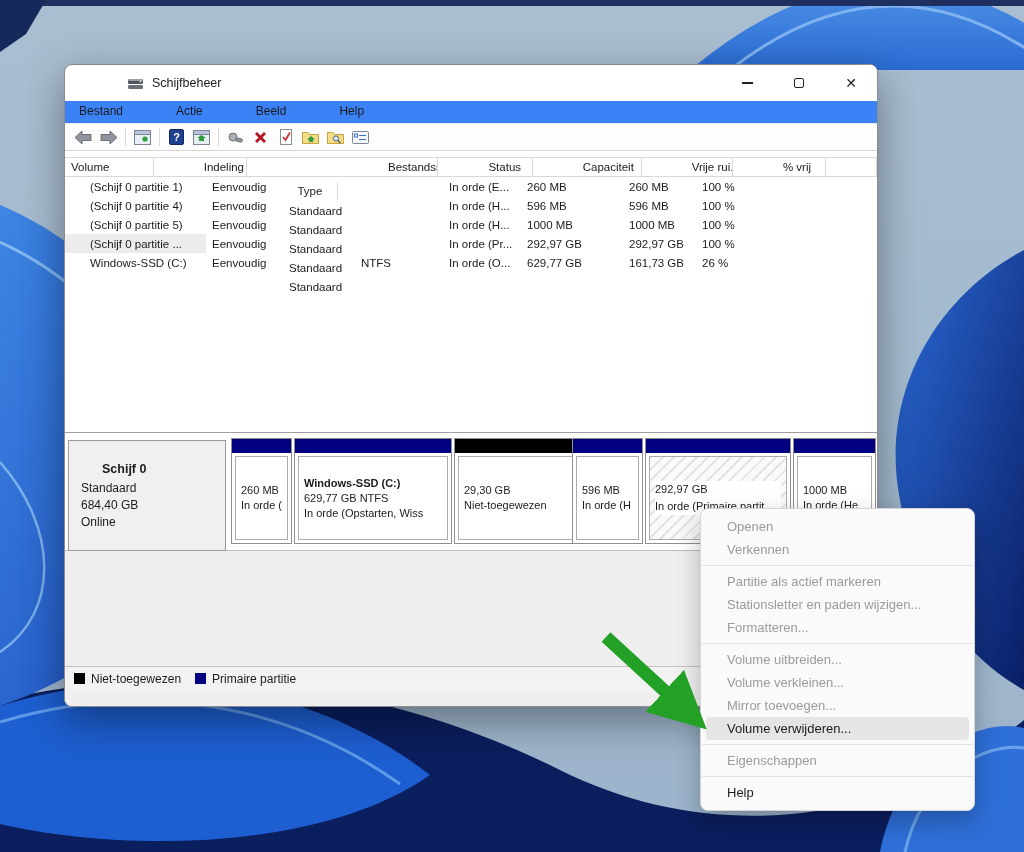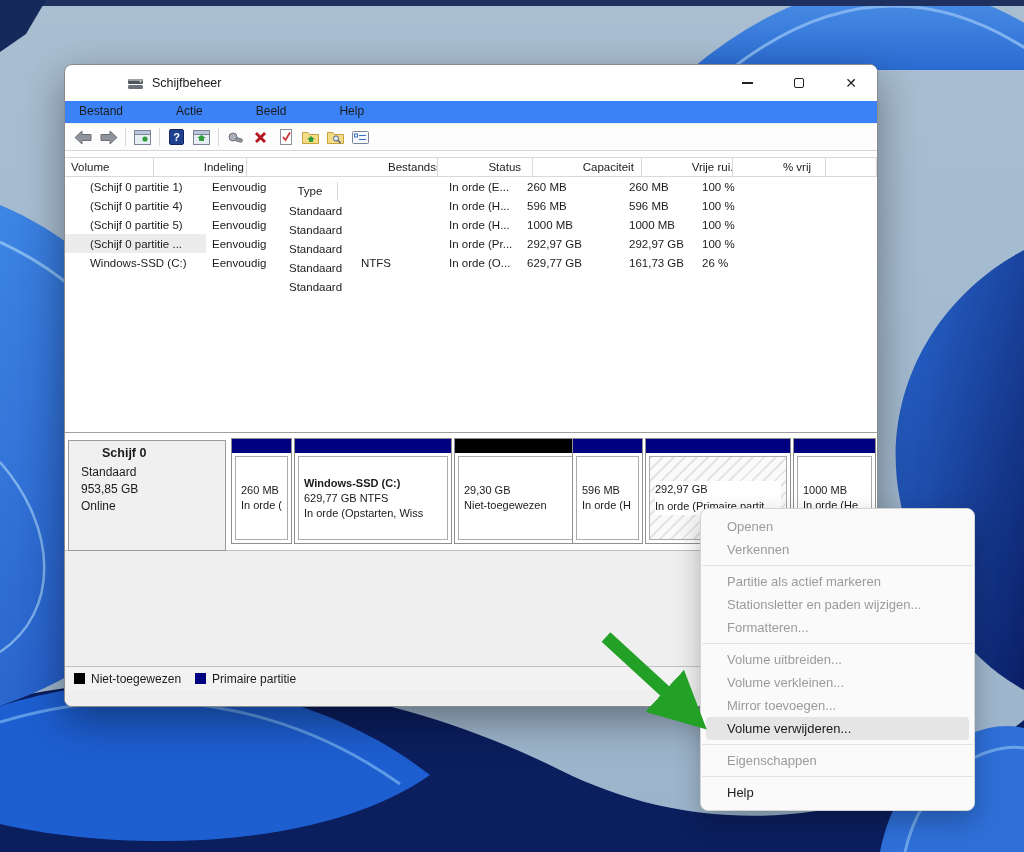--- a/index.html
+++ b/index.html
@@ -39,21 +39,21 @@
   .c0{width:141px;} .c1{width:77px;} .c2{width:72px;margin-top:48px;} .c3{width:88px;}
   .c4{width:78px;} .c5{width:102px;} .c6{width:73px;} .c7{width:76px;} .c8{flex:1;}
   .sel-cell { background:#ececec; }
   .drive-ico { width:14px; height:8px; margin-right:5px; flex:none; }
   .drive-ico .bar { width:14px; height:6px; background:#4f545b; border-radius:2px; box-shadow:inset 0 1.5px 0 #9aa0a8; }
 
   
   .graph-area { height:233px; background:#efefef; position:relative; }
   .disk-row { position:absolute; left:0; top:0; right:0; height:118px; background:#fff; border-bottom:1px solid #bdbdbd; }
   .disk-panel { position:absolute; left:3px; top:7px; width:158px; height:111px; background:#f0f0f0;
-    border:1px solid #9a9a9a; padding:4px 12px; font-size:12px; color:#1b1b1b; line-height:17px; }
+    border:1px solid #9a9a9a; padding:20px 12px; font-size:12px; color:#1b1b1b; line-height:17px; }
   .disk-title { display:flex; align-items:center; font-weight:bold; font-size:12.5px; margin-bottom:2px; }
   .disk-title .drive-ico { width:16px; height:9px; }
   .part { position:absolute; top:5px; height:106px; background:#fff; border:1px solid #8f8f8f; }
   .part .bar { height:14px; background:#000080; }
   .part.unalloc .bar { background:#000; }
   .part .pbody { position:absolute; left:3px; right:3px; top:17px; bottom:3px; border:1px solid #ababab;
     display:flex; flex-direction:column; justify-content:center; padding:0 5px;
     font-size:11px; line-height:15px; color:#1b1b1b; overflow:hidden; white-space:nowrap; }
   .part.selected .pbody { background:repeating-linear-gradient(135deg,#e4e4e4 0 2px,#fafafa 2px 8px); }
   .part.selected .ptext { background:#fff; padding:1px 0; }
@@ -312,21 +312,21 @@
   </div>
 
   <div class="graph-area">
     <div class="disk-row">
       <div class="disk-panel">
         <div class="disk-title">
           <span class="drive-ico"><span class="bar"></span></span>
           <span>Schijf 0</span>
         </div>
         <div>Standaard</div>
-        <div>953,85 GB</div>
+        <div>684,40 GB</div>
         <div>Online</div>
       </div>
 
       <div class="part p0">
         <div class="bar"></div>
         <div class="pbody">
           <div class="ptext">260 MB</div>
           <div class="ptext">In orde (</div>
         </div>
       </div>

